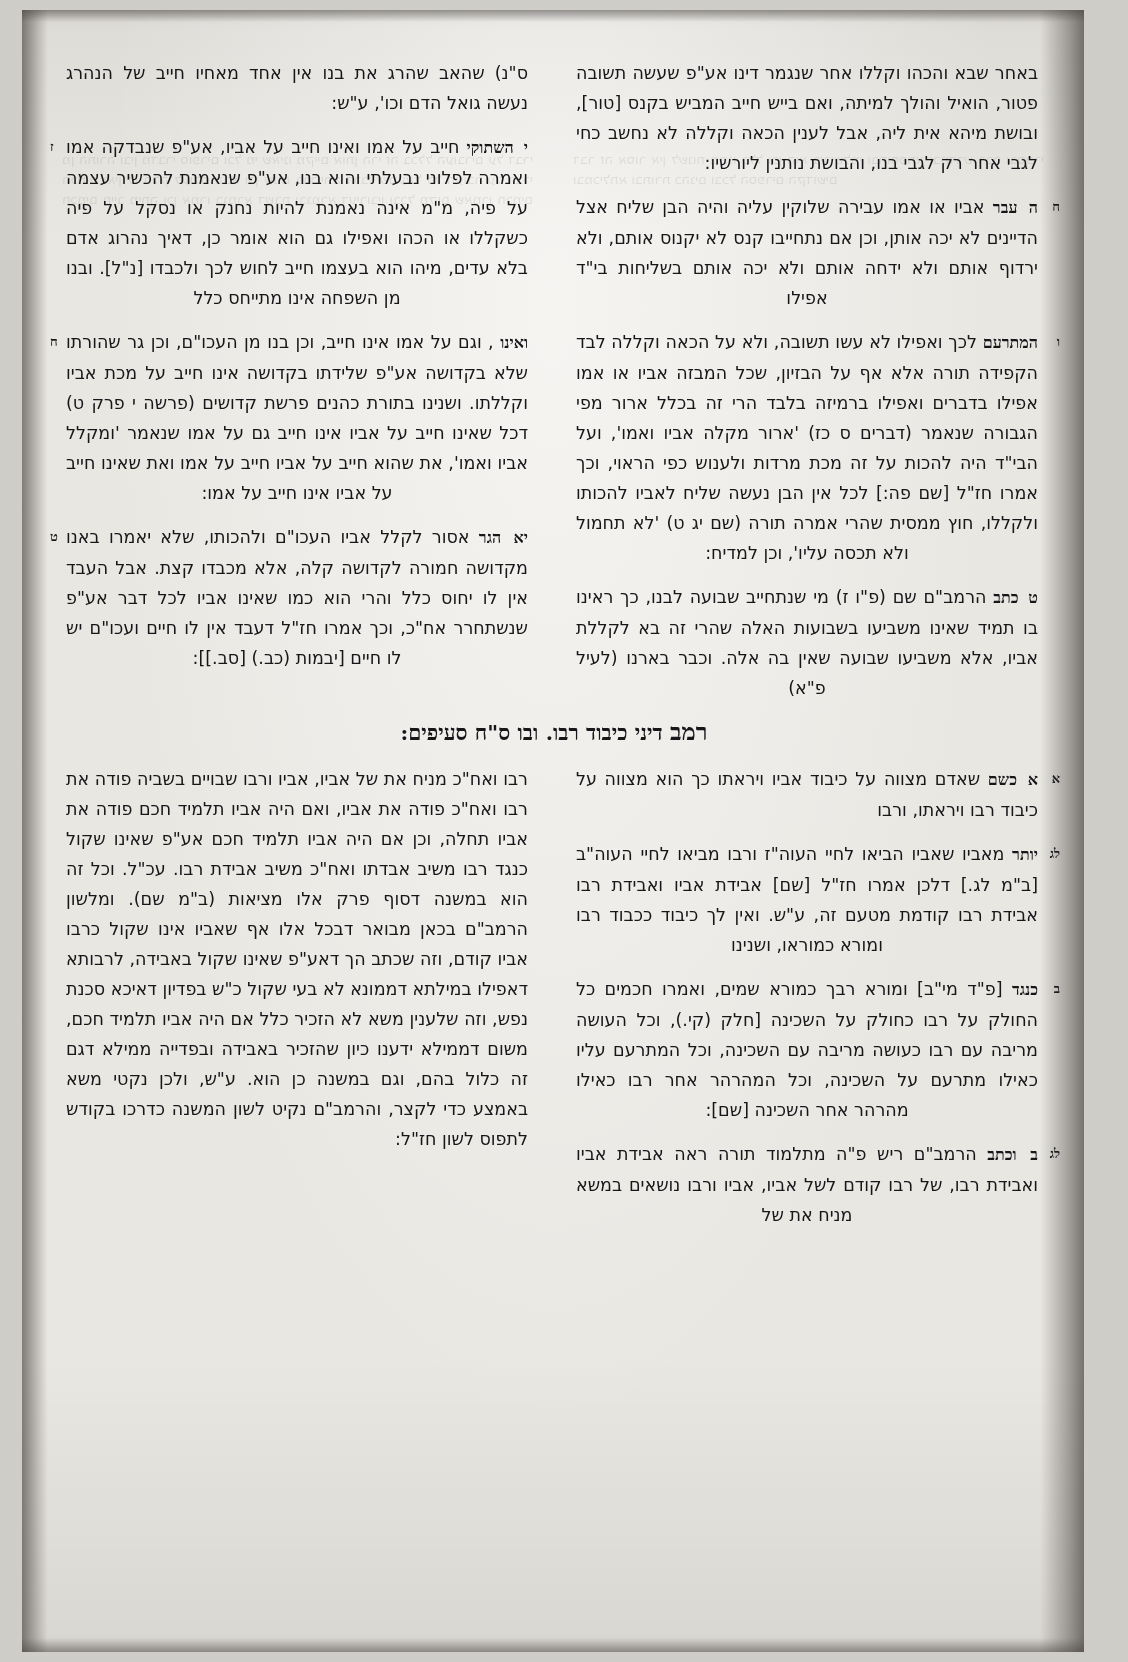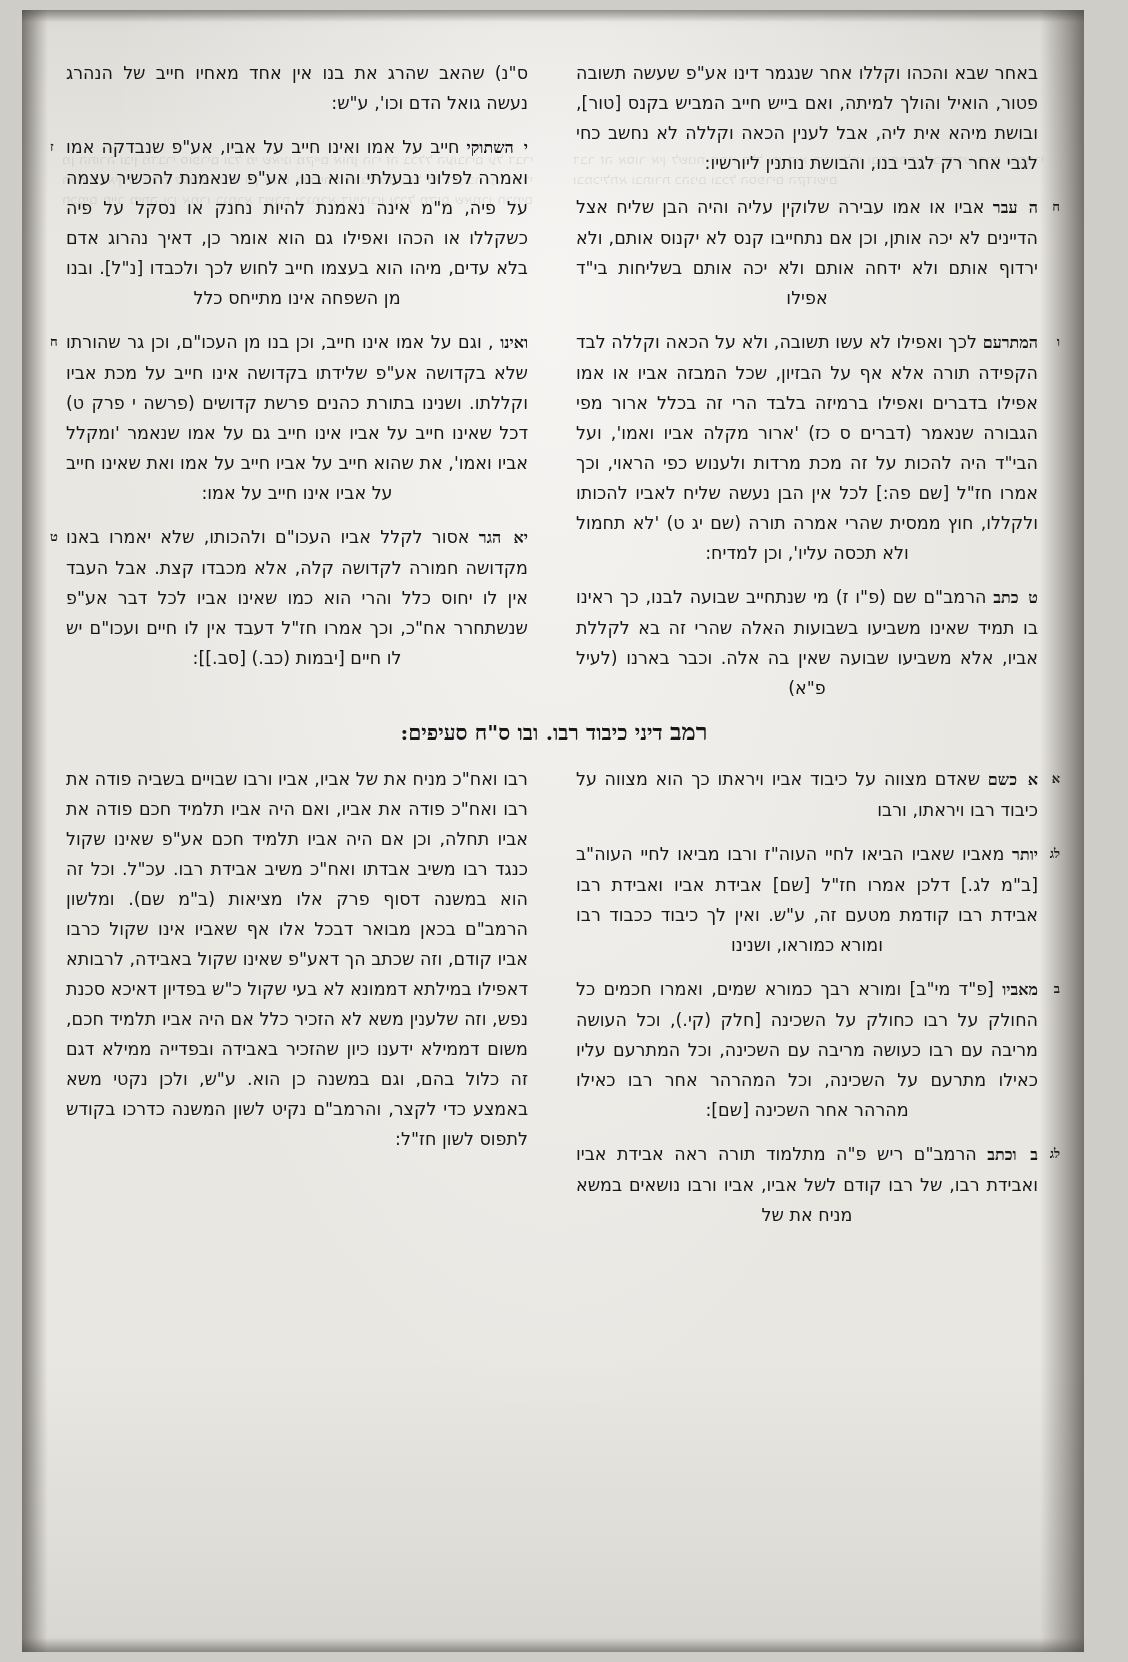--- a/index.html
+++ b/index.html
@@ -281,21 +281,21 @@
           </div>
 
           <div class="para">
             <span class="mark r">לג</span>
             <span class="lead">יותר</span>
             <span>מאביו שאביו הביאו לחיי העוה"ז ורבו מביאו לחיי העוה"ב [ב"מ לג.] דלכן אמרו חז"ל [שם] אבידת אביו ואבידת רבו אבידת רבו קודמת מטעם זה, ע"ש. ואין לך כיבוד ככבוד רבו ומורא כמוראו, ושנינו</span>
           </div>
 
           <div class="para">
             <span class="mark r">ב</span>
-            <span class="lead">מאביו</span>
+            <span class="lead">כנגד</span>
             <span>[פ"ד מי"ב] ומורא רבך כמורא שמים, ואמרו חכמים כל החולק על רבו כחולק על השכינה [חלק (קי.), וכל העושה מריבה עם רבו כעושה מריבה עם השכינה, וכל המתרעם עליו כאילו מתרעם על השכינה, וכל המהרהר אחר רבו כאילו מהרהר אחר השכינה [שם]:</span>
           </div>
 
           <div class="para">
             <span class="mark r">לג</span>
             <span class="otletter">ב</span>
             <span class="lead">וכתב</span>
             <span>הרמב"ם ריש פ"ה מתלמוד תורה ראה אבידת אביו ואבידת רבו, של רבו קודם לשל אביו, אביו ורבו נושאים במשא מניח את של</span>
           </div>
 

